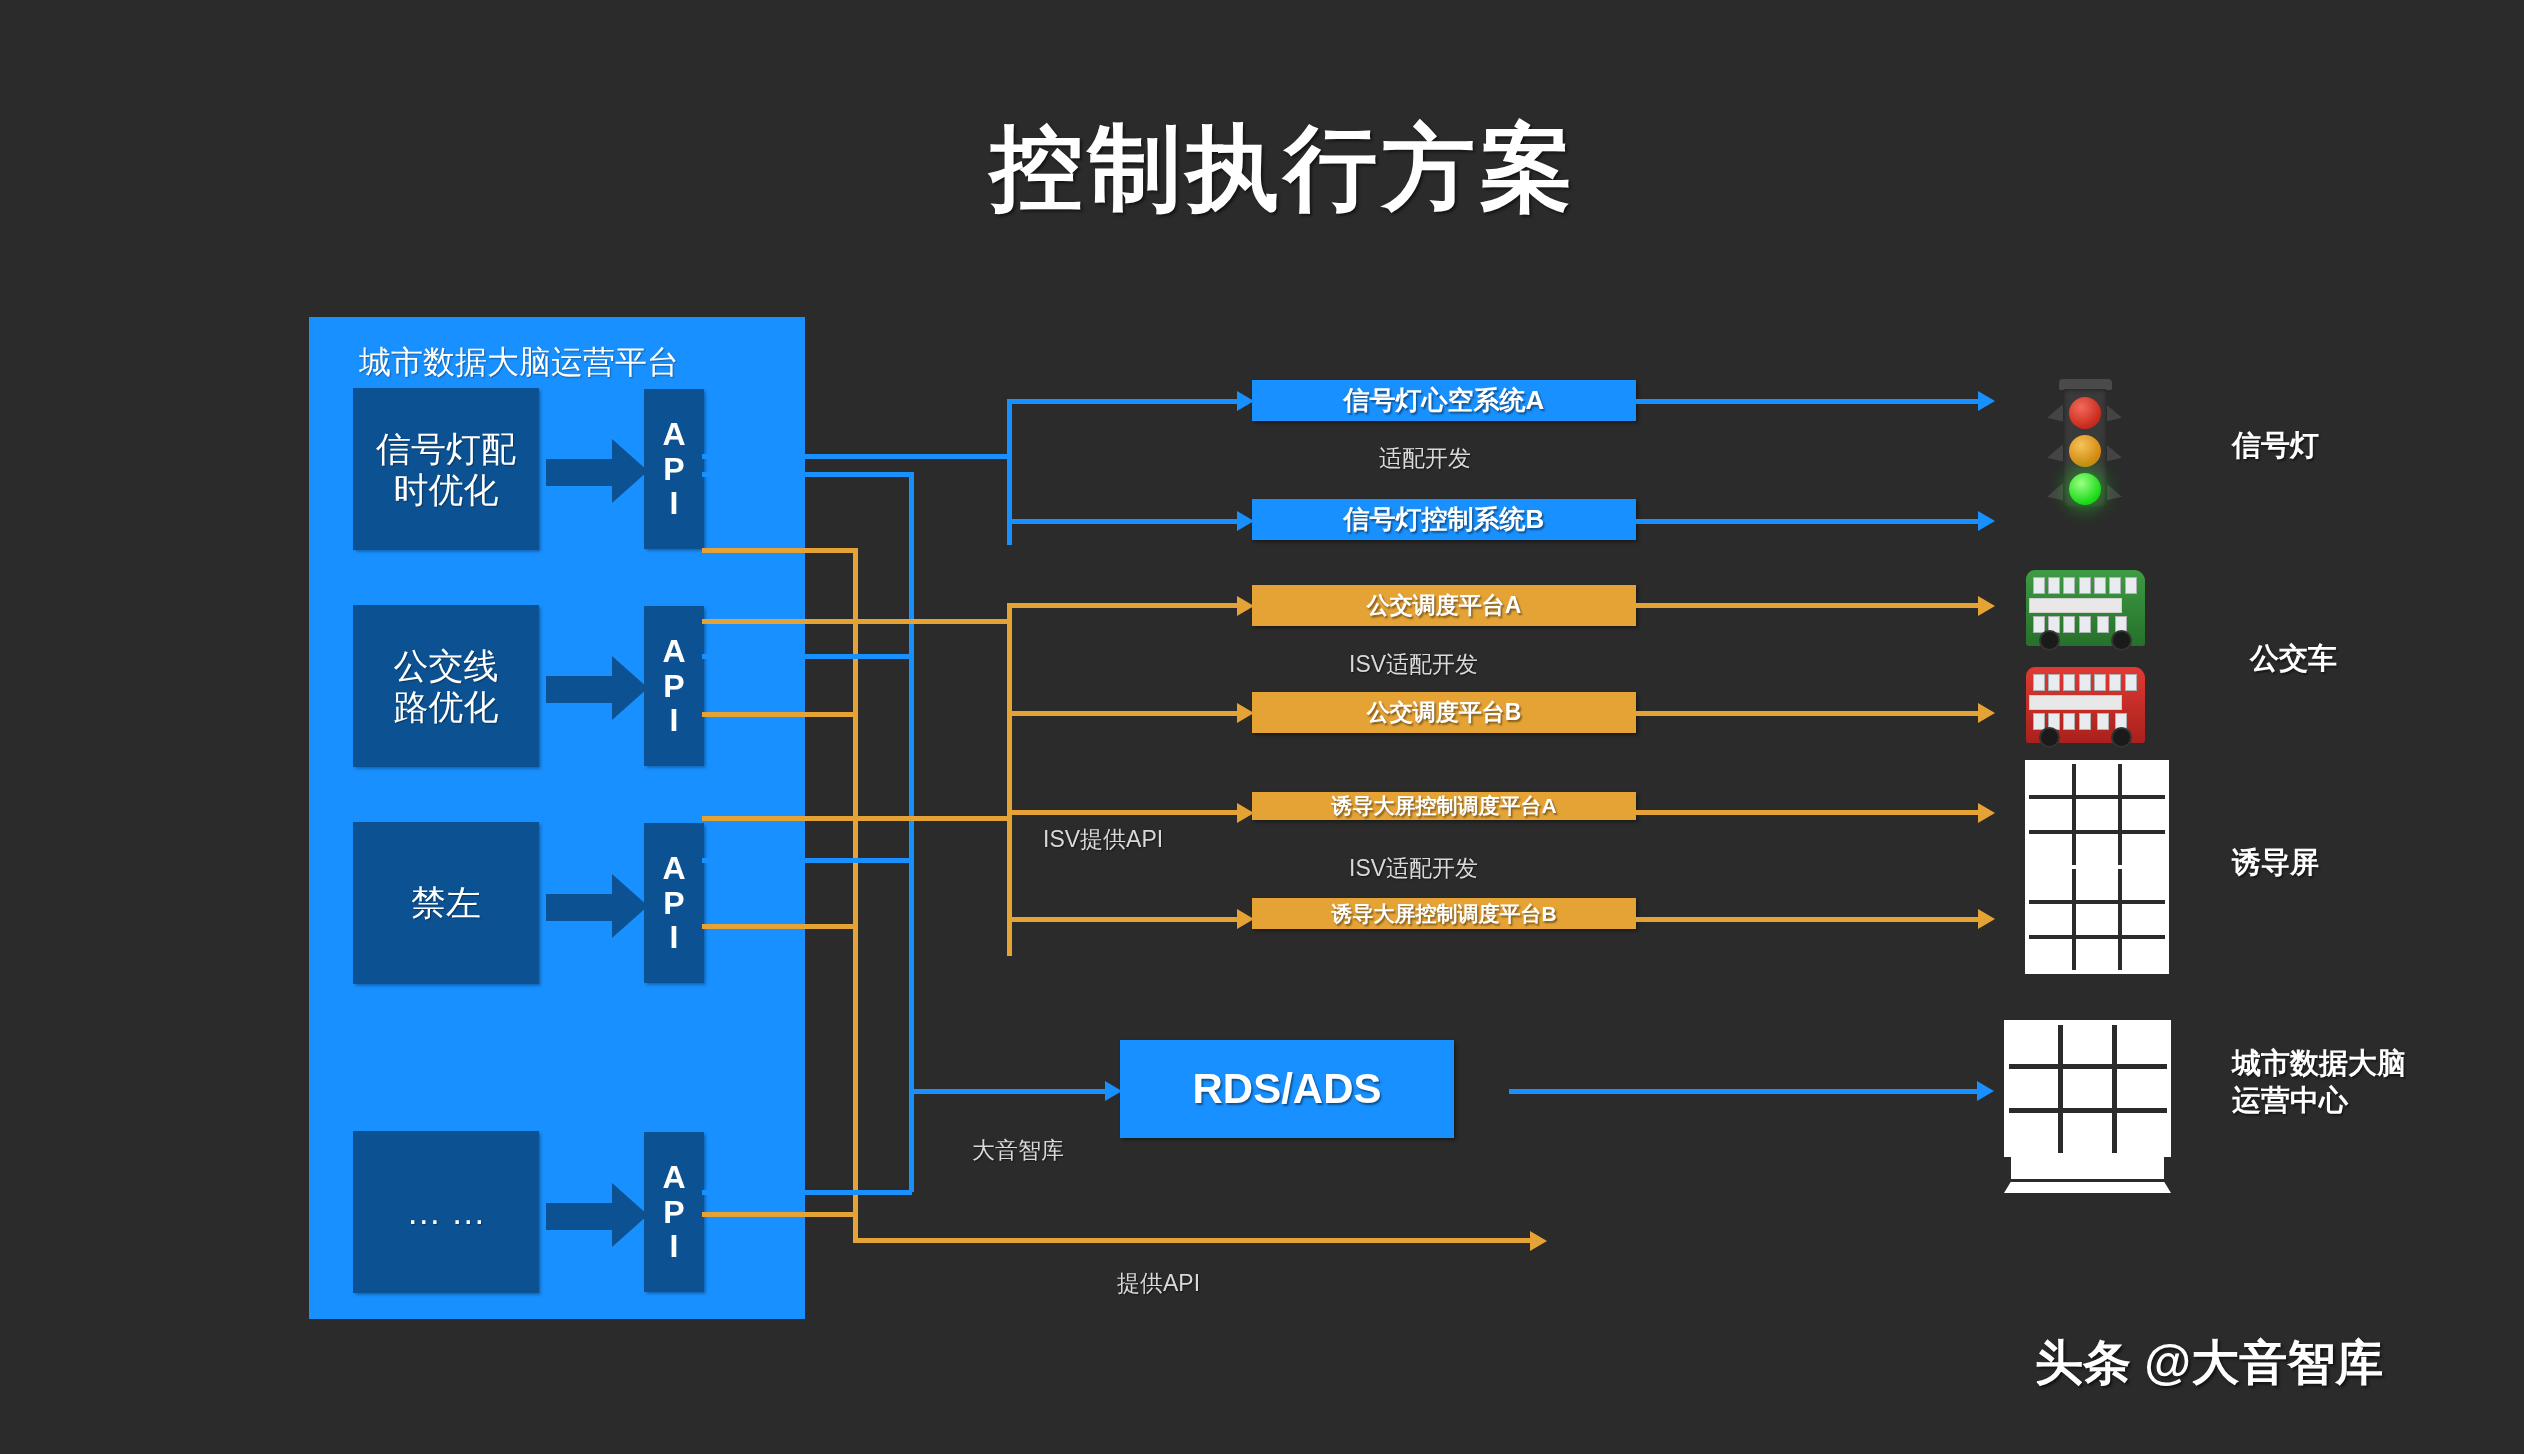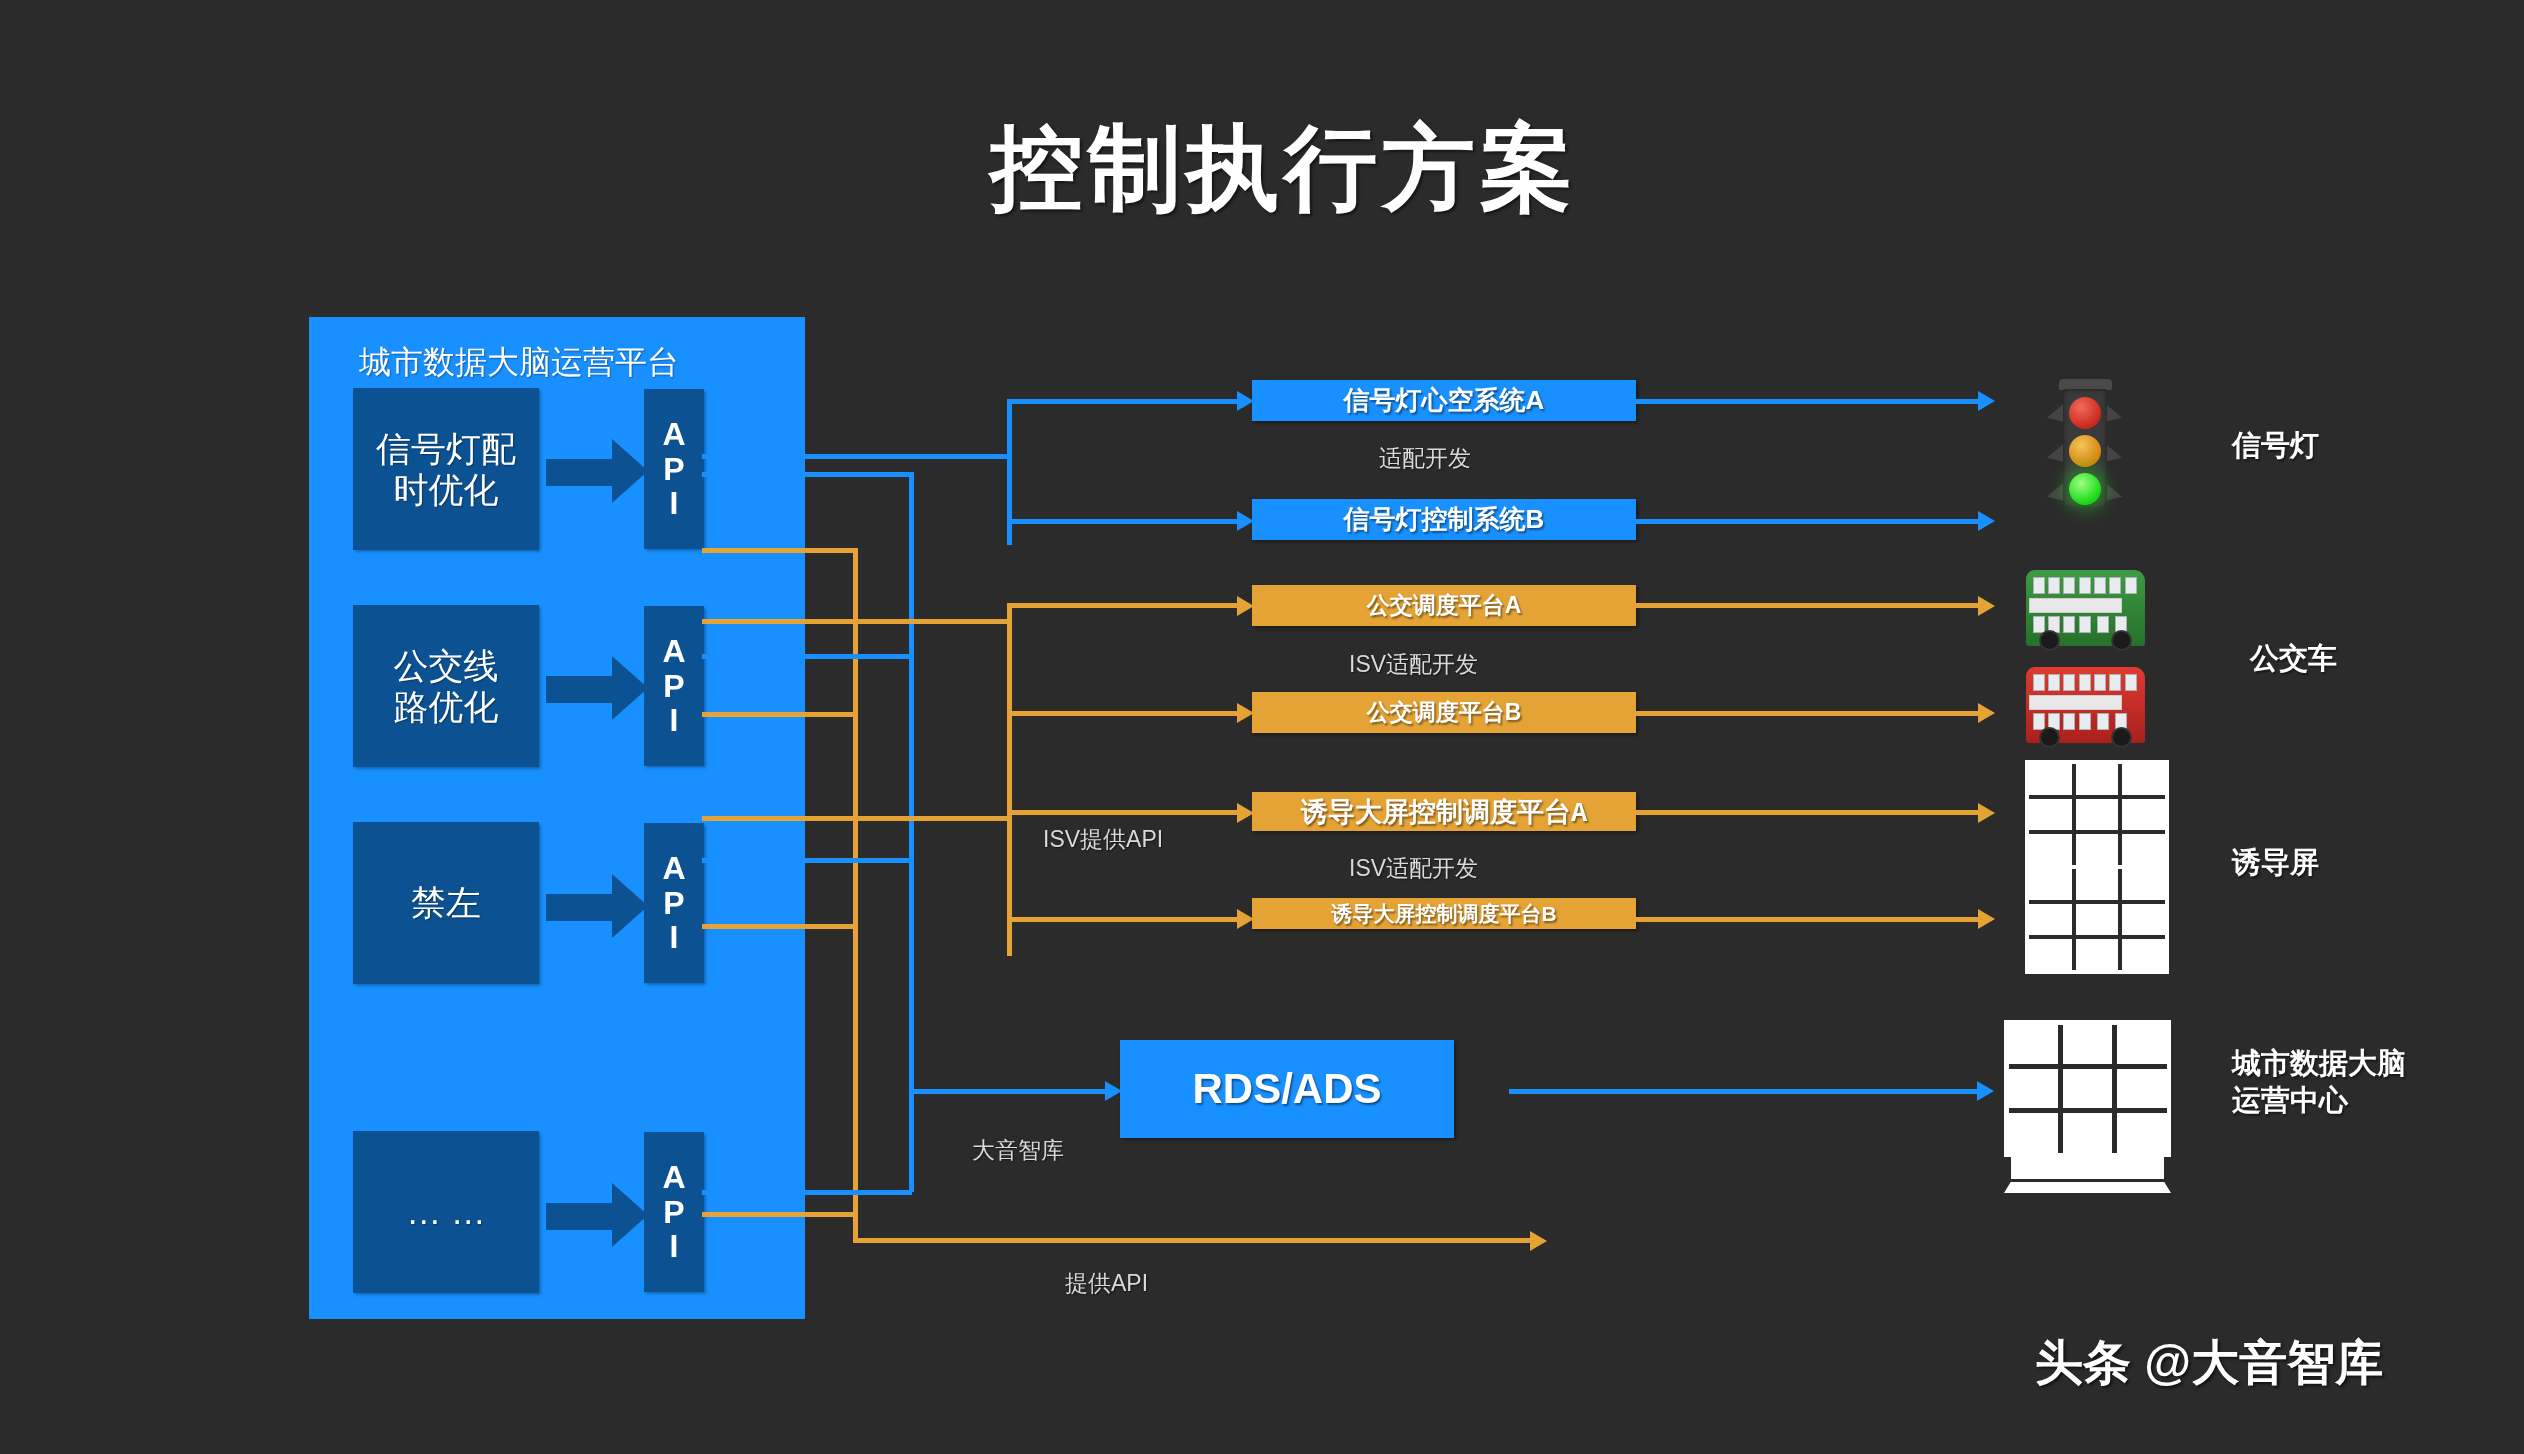--- a/index.html
+++ b/index.html
@@ -248,21 +248,21 @@
   <div class="arrowhead orange-h" style="left:1978px;top:596px;"></div>
   <div class="h orange" style="left:1636px;top:711px;width:343px;"></div>
   <div class="arrowhead orange-h" style="left:1978px;top:703px;"></div>
 
   <div class="h orange" style="left:853px;top:816px;width:157px;"></div>
   <div class="h orange" style="left:1007px;top:810px;width:230px;"></div>
   <div class="arrowhead orange-h" style="left:1237px;top:803px;"></div>
   <div class="h orange" style="left:1007px;top:917px;width:230px;"></div>
   <div class="arrowhead orange-h" style="left:1237px;top:909px;"></div>
 
-  <div class="t-box t-orange" style="left:1252px;top:792px;width:384px;height:39px;font-size:27px;font-family:Liberation Mono, monospace;">
+  <div class="t-box t-orange" style="left:1252px;top:792px;width:384px;height:28px;font-size:21px;">
     <span>诱导大屏控制调度平台A</span>
   </div>
   <div class="t-box t-orange" style="left:1252px;top:898px;width:384px;height:31px;font-size:21px;">
     <span>诱导大屏控制调度平台B</span>
   </div>
   <div class="caption" style="left:1043px;top:824px;">ISV提供API</div>
   <div class="caption" style="left:1349px;top:853px;">ISV适配开发</div>
 
   <div class="h orange" style="left:1636px;top:810px;width:343px;"></div>
   <div class="arrowhead orange-h" style="left:1978px;top:803px;"></div>
@@ -272,21 +272,21 @@
   <div class="h blue" style="left:909px;top:1089px;width:197px;"></div>
   <div class="arrowhead blue-h" style="left:1105px;top:1081px;"></div>
   <div class="t-box t-blue" style="left:1120px;top:1040px;width:334px;height:98px;font-size:42px;">
     <span>RDS/ADS</span>
   </div>
   <div class="caption" style="left:972px;top:1135px;">大音智库</div>
   <div class="h blue" style="left:1509px;top:1089px;width:470px;"></div>
   <div class="arrowhead blue-h" style="left:1977px;top:1081px;"></div>
 
   <div class="arrowhead orange-h" style="left:1530px;top:1231px;"></div>
-  <div class="caption" style="left:1065px;top:1268px;text-align:center;">提供API</div>
+  <div class="caption" style="left:1117px;top:1268px;text-align:center;">提供API</div>
 
   <div class="traffic-light" style="left:2050px;top:379px;width:71px;height:136px;">
     <div class="tl-visor" style="left:-3px;top:20px;clip-path:polygon(100% 0,100% 100%,0 78%);"></div>
     <div class="tl-visor" style="left:50px;top:20px;clip-path:polygon(0 0,0 100%,100% 78%);"></div>
     <div class="tl-visor" style="left:-3px;top:60px;clip-path:polygon(100% 0,100% 100%,0 78%);"></div>
     <div class="tl-visor" style="left:50px;top:60px;clip-path:polygon(0 0,0 100%,100% 78%);"></div>
     <div class="tl-visor" style="left:-3px;top:99px;clip-path:polygon(100% 0,100% 100%,0 78%);"></div>
     <div class="tl-visor" style="left:50px;top:99px;clip-path:polygon(0 0,0 100%,100% 78%);"></div>
     <div class="tl-hat"></div>
     <div class="tl-body">

